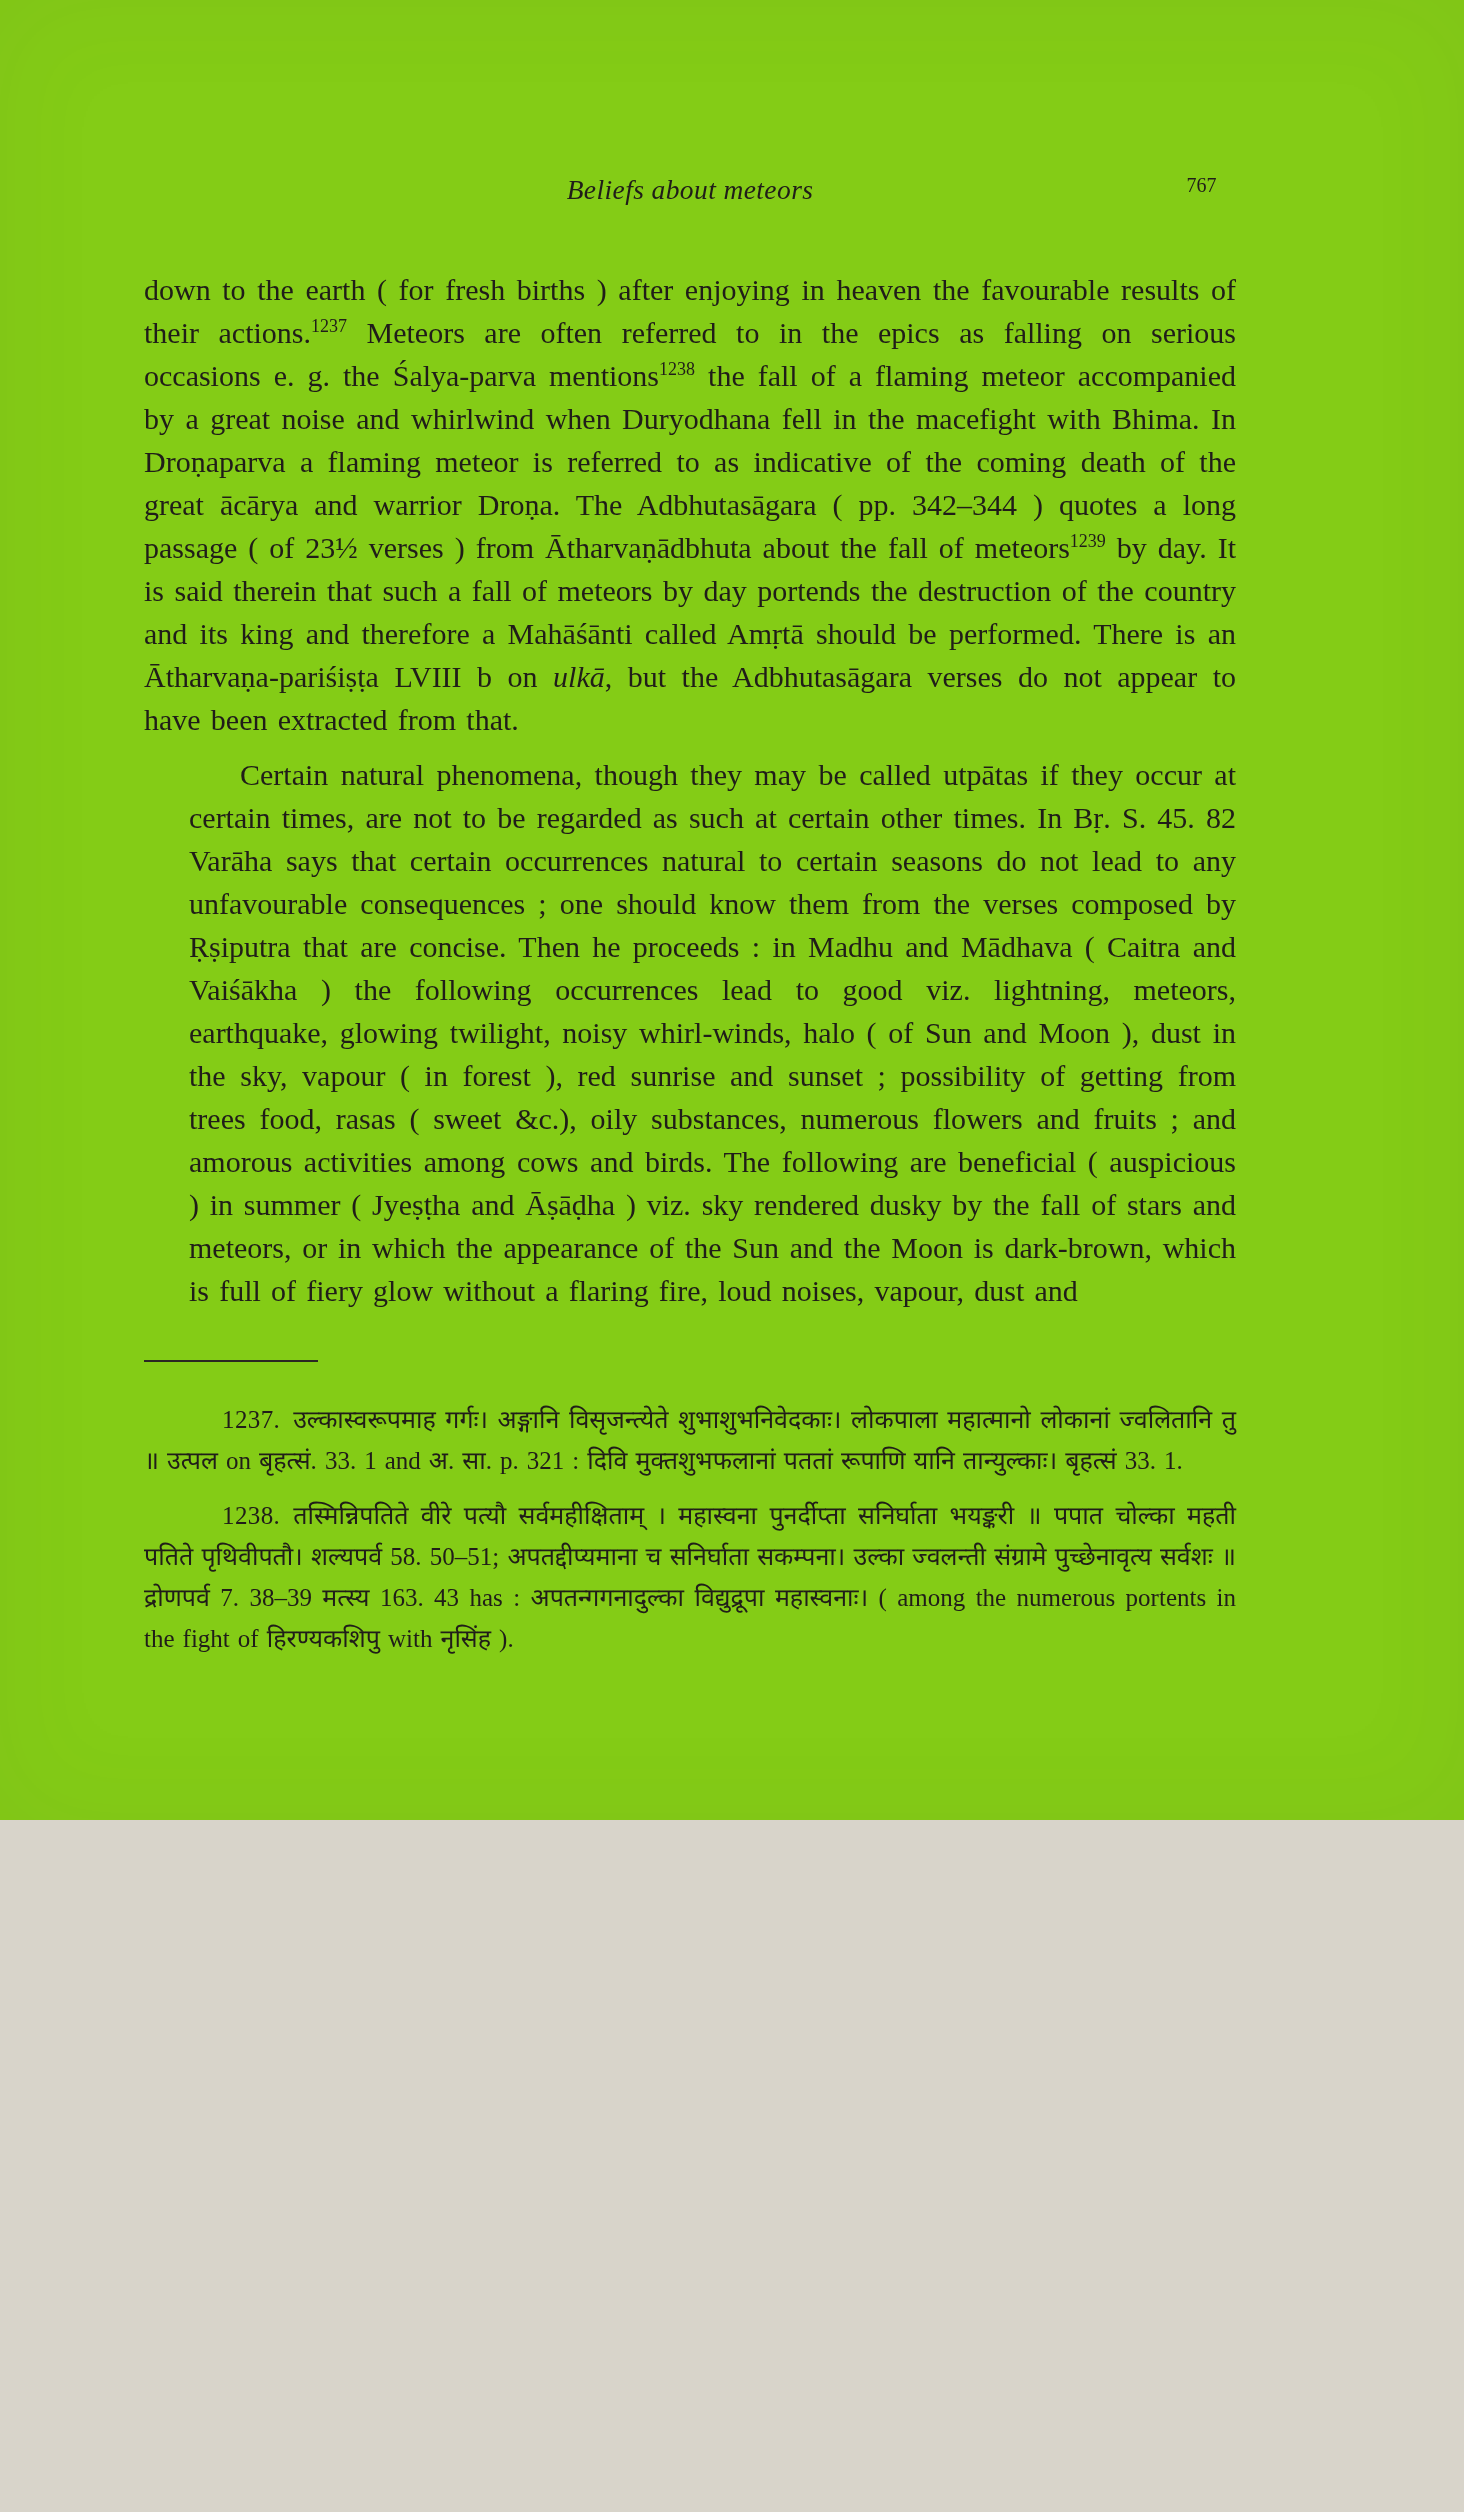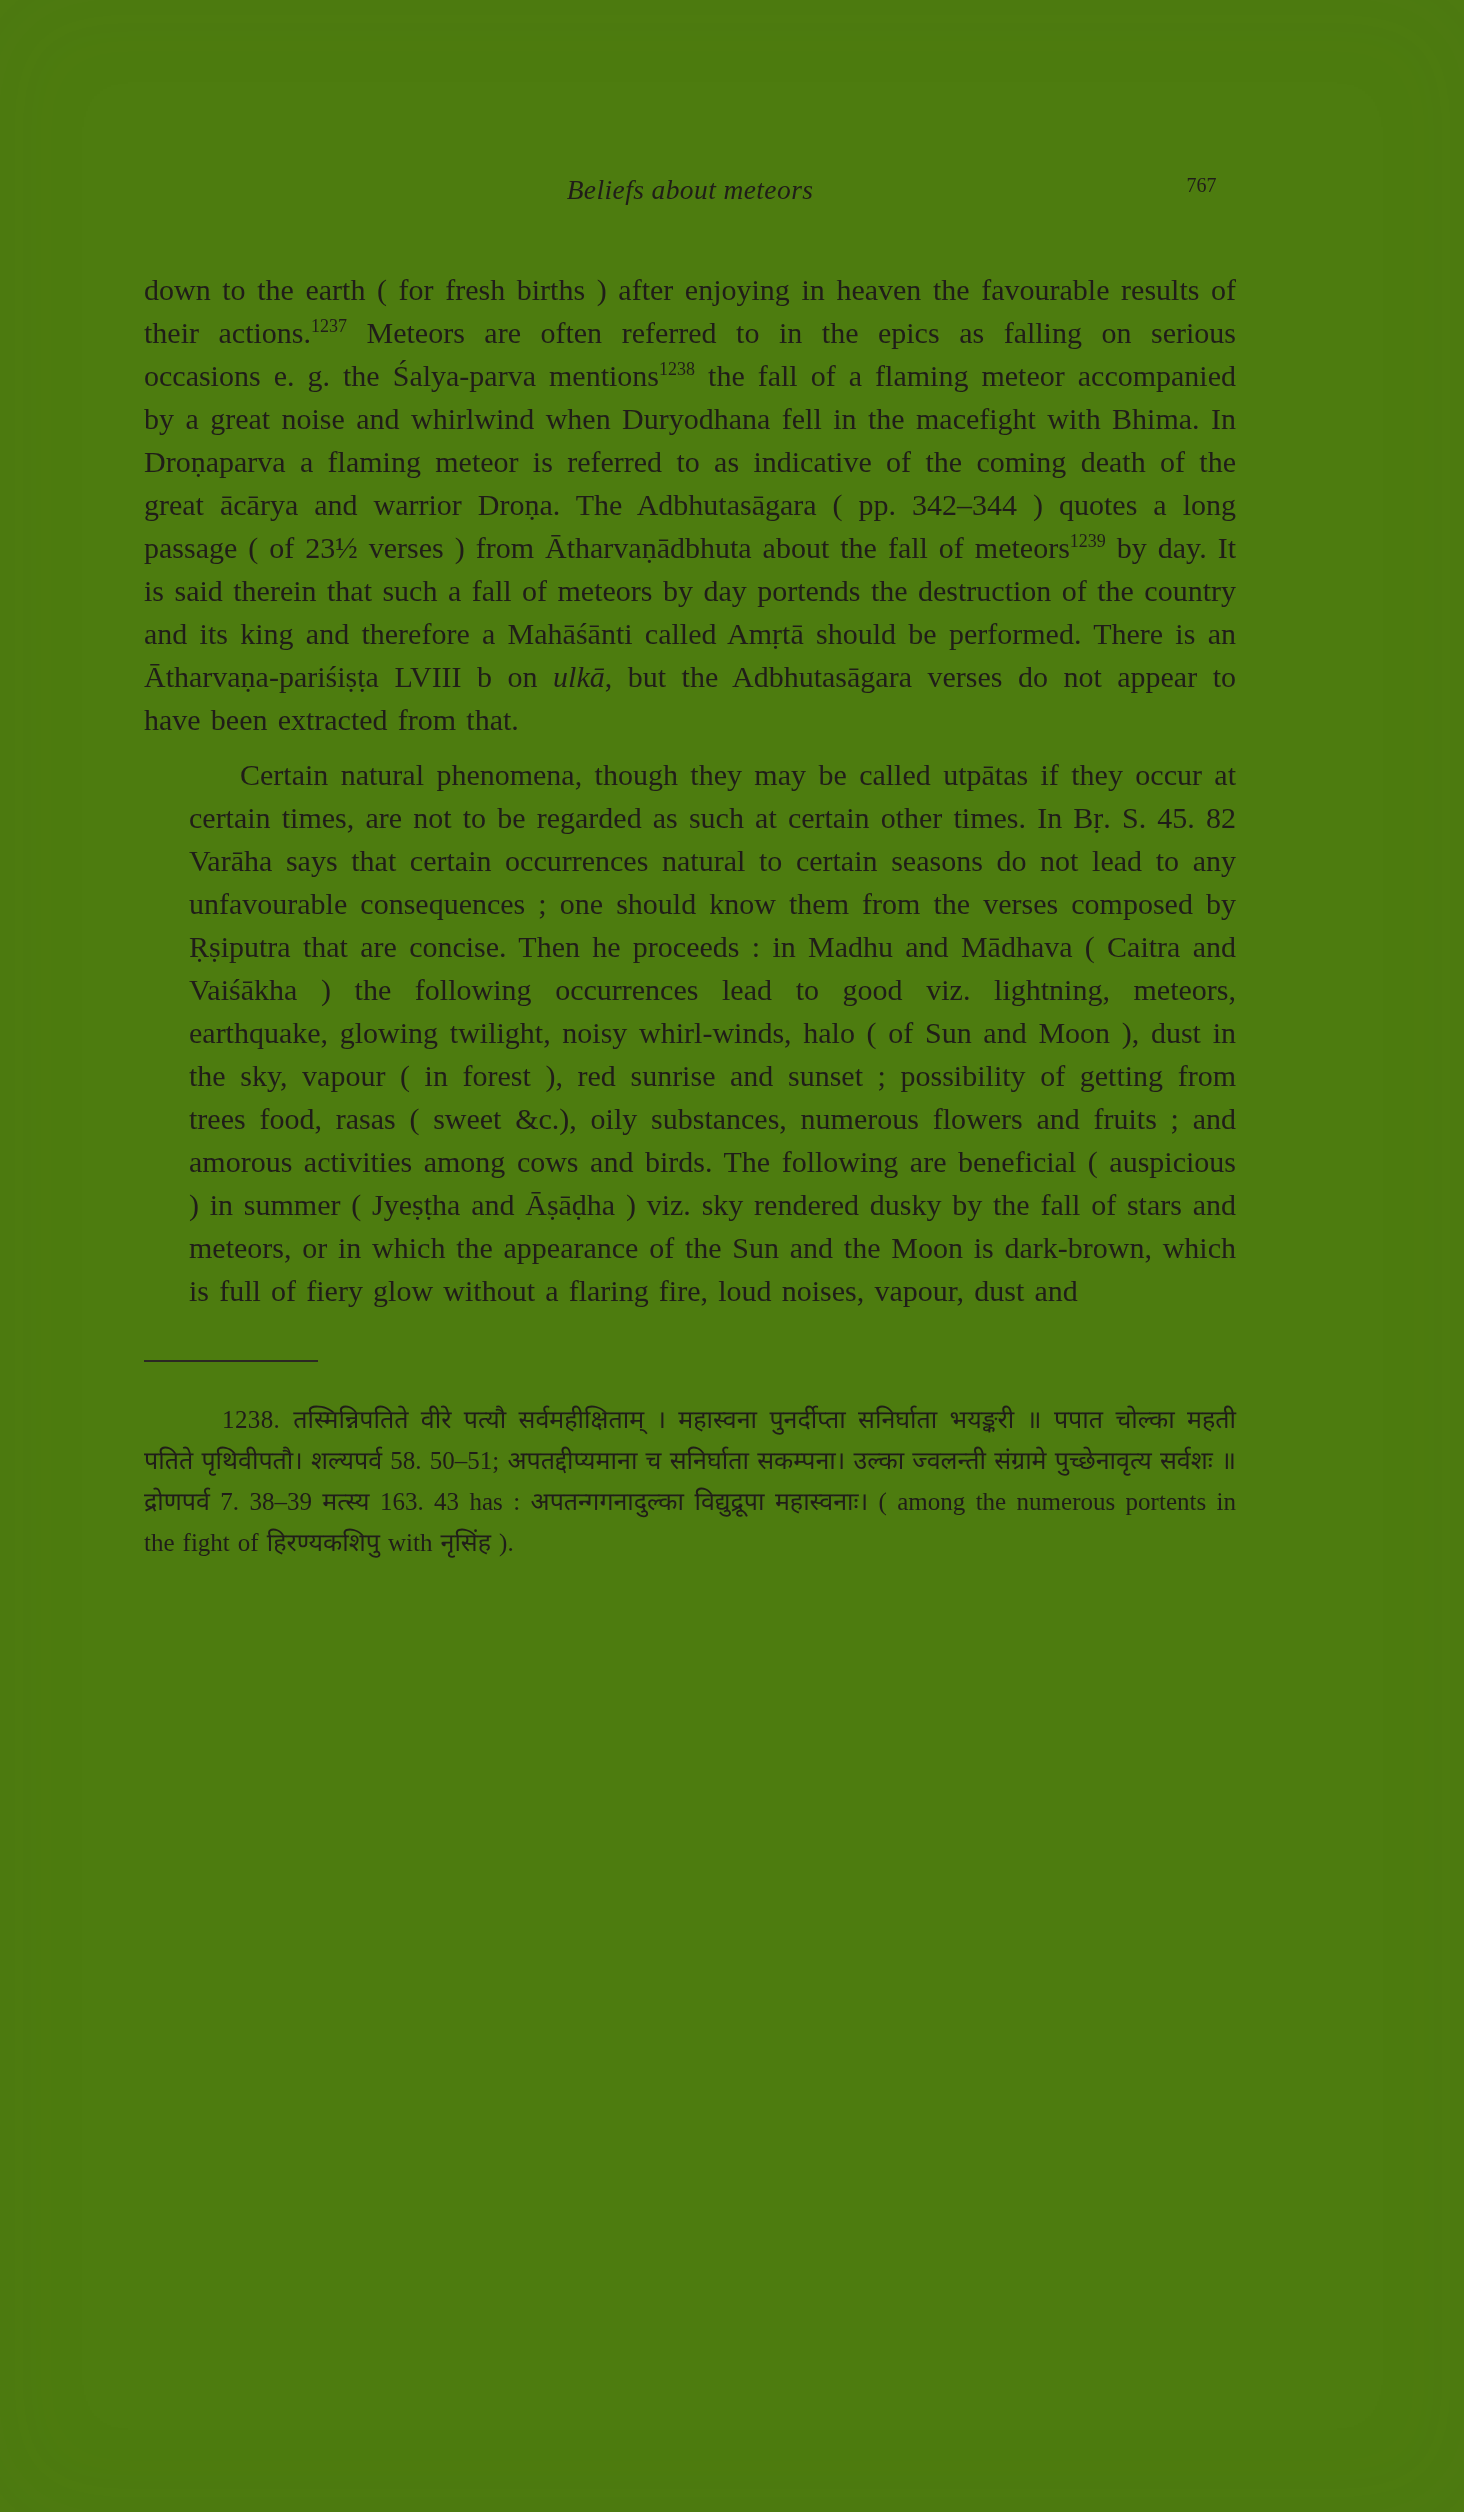--- a/index.html
+++ b/index.html
@@ -1,22 +1,22 @@
 <!DOCTYPE html>
 <html style="font-size:14px"><head>
 <meta charset="utf-8">
 <style>
   html, body { margin: 0; padding: 0; }
   body { background: #d8d4ca; }
   .page {
     position: relative;
     width: 1465px;
-    height: 2512px;
+    height: 1820px;
     margin: 0 auto;
-    background: #4d7c0f;
+    background: #84cc16;
     box-shadow: inset 0 0 106px rgba(90,80,60,0.07);
     font-family: "Liberation Serif", "DejaVu Serif", serif;
     color: #201d19;
     box-sizing: border-box;
   }
   .content {
     position: absolute;
     left: 144px;
     top: 174px;
     width: 1092px;
@@ -85,18 +85,19 @@
     </div>
 
     <div class="body-text">
         <p class="para"><span>down to the earth ( for fresh births ) after enjoying in heaven the favourable results of their actions.</span><sup>1237</sup><span> Meteors are often referred to in the epics as falling on serious occasions e. g. the Śalya-parva mentions</span><sup>1238</sup><span> the fall of a flaming meteor accompanied by a great noise and whirlwind when Duryodhana fell in the macefight with Bhima. In Droṇaparva a flaming meteor is referred to as indicative of the coming death of the great ācārya and warrior Droṇa. The Adbhutasāgara ( pp. 342–344 ) quotes a long passage ( of 23½ verses ) from Ātharvaṇādbhuta about the fall of meteors</span><sup>1239</sup><span> by day. It is said therein that such a fall of meteors by day portends the destruction of the country and its king and therefore a Mahāśānti called Amṛtā should be performed. There is an Ātharvaṇa-pariśiṣṭa LVIII b on </span><i>ulkā</i><span>, but the Adbhutasāgara verses do not appear to have been extracted from that.</span></p>
         <p class="para indent"><span>Certain natural phenomena, though they may be called utpātas if they occur at certain times, are not to be regarded as such at certain other times. In Bṛ. S. 45. 82 Varāha says that certain occurrences natural to certain seasons do not lead to any unfavourable consequences ; one should know them from the verses composed by Ṛṣiputra that are concise. Then he proceeds : in Madhu and Mādhava ( Caitra and Vaiśākha ) the following occurrences lead to good viz. lightning, meteors, earthquake, glowing twilight, noisy whirl-winds, halo ( of Sun and Moon ), dust in the sky, vapour ( in forest ), red sunrise and sunset ; possibility of getting from trees food, rasas ( sweet &amp;c.), oily substances, numerous flowers and fruits ; and amorous activities among cows and birds. The following are beneficial ( auspicious ) in summer ( Jyeṣṭha and Āṣāḍha ) viz. sky rendered dusky by the fall of stars and meteors, or in which the appearance of the Sun and the Moon is dark-brown, which is full of fiery glow without a flaring fire, loud noises, vapour, dust and</span></p>
       </div>
 
     <hr class="footnote-rule">
 
     <div class="footnotes">
+        <p class="footnote"><span class="fn-num">1237. </span>उल्कास्वरूपमाह गर्गः। अङ्गानि विसृजन्त्येते शुभाशुभनिवेदकाः। लोकपाला महात्मानो लोकानां ज्वलितानि तु ॥ उत्पल on बृहत्सं. 33. 1 and अ. सा. p. 321 : दिवि मुक्तशुभफलानां पततां रूपाणि यानि तान्युल्काः। बृहत्सं 33. 1.</p>
         <p class="footnote"><span class="fn-num">1238. </span>तस्मिन्निपतिते वीरे पत्यौ सर्वमहीक्षिताम् । महास्वना पुनर्दीप्ता सनिर्घाता भयङ्करी ॥ पपात चोल्का महती पतिते पृथिवीपतौ। शल्यपर्व 58. 50–51; अपतद्दीप्यमाना च सनिर्घाता सकम्पना। उल्का ज्वलन्ती संग्रामे पुच्छेनावृत्य सर्वशः ॥ द्रोणपर्व 7. 38–39 मत्स्य 163. 43 has : अपतन्गगनादुल्का विद्युद्रूपा महास्वनाः। ( among the numerous portents in the fight of हिरण्यकशिपु with नृसिंह ).</p>
       </div>
 
   </div>
 </div>
 
 
 </body></html>

